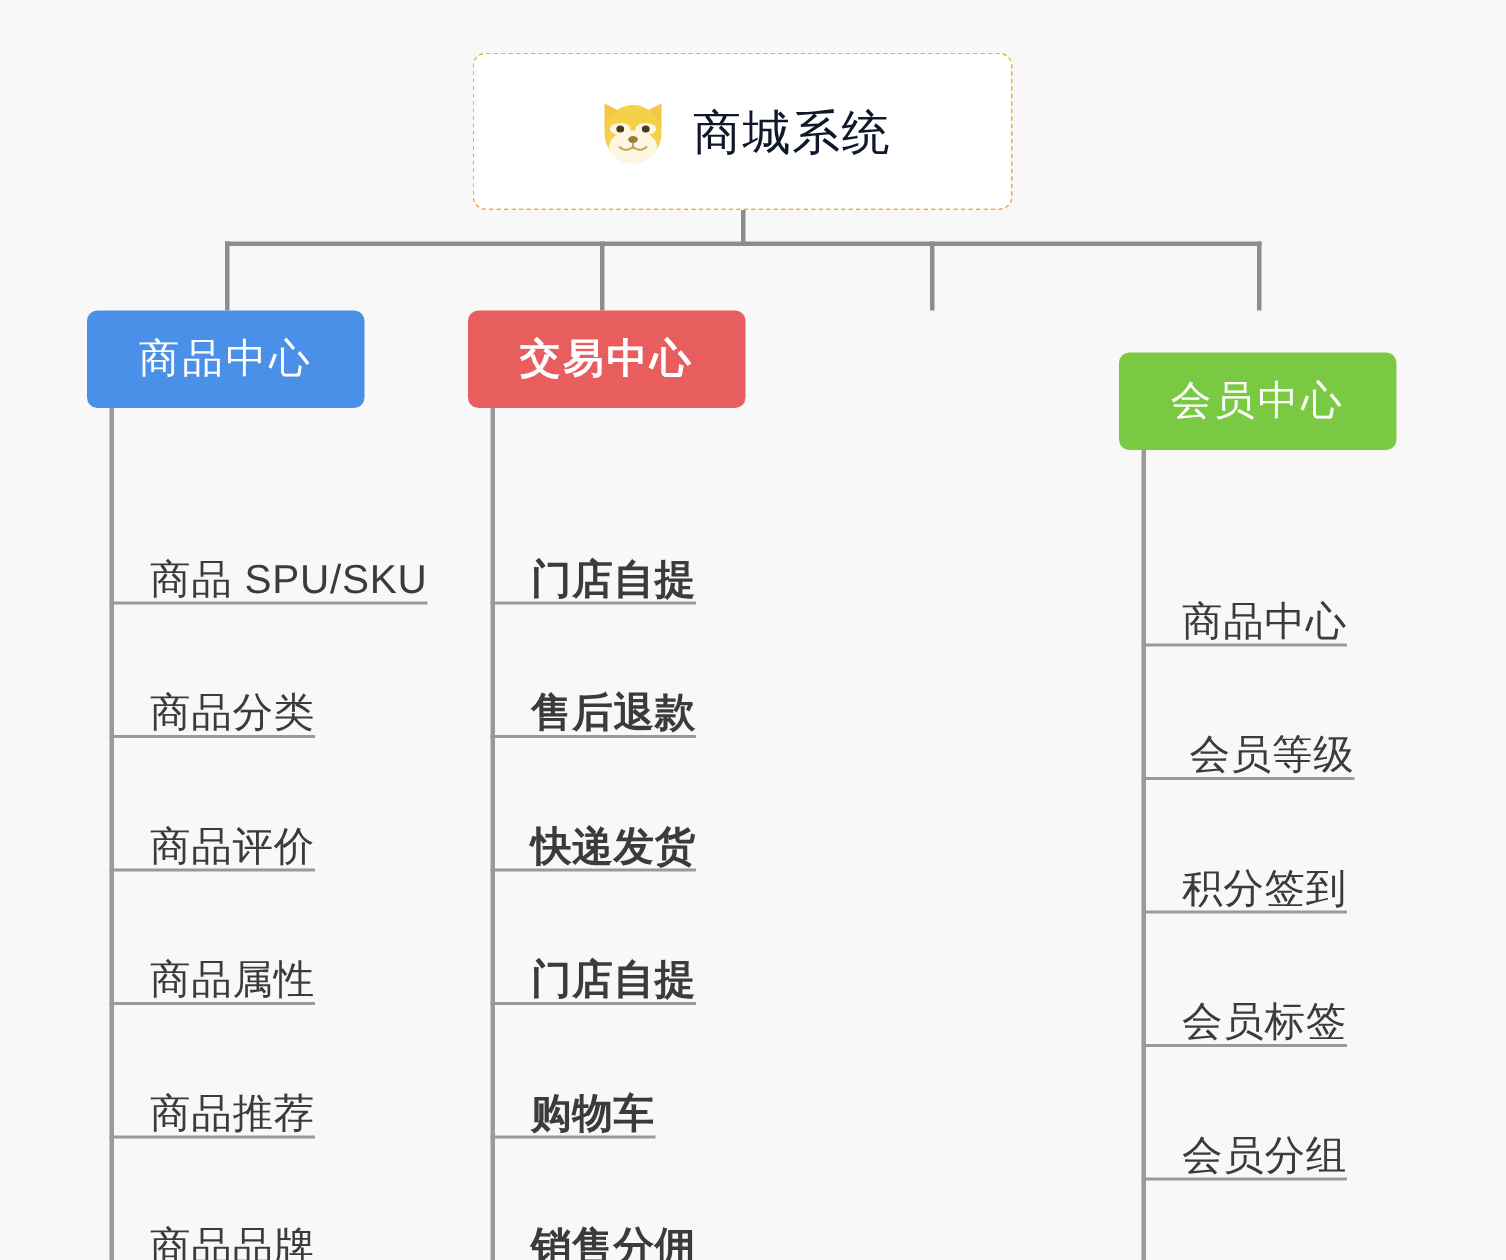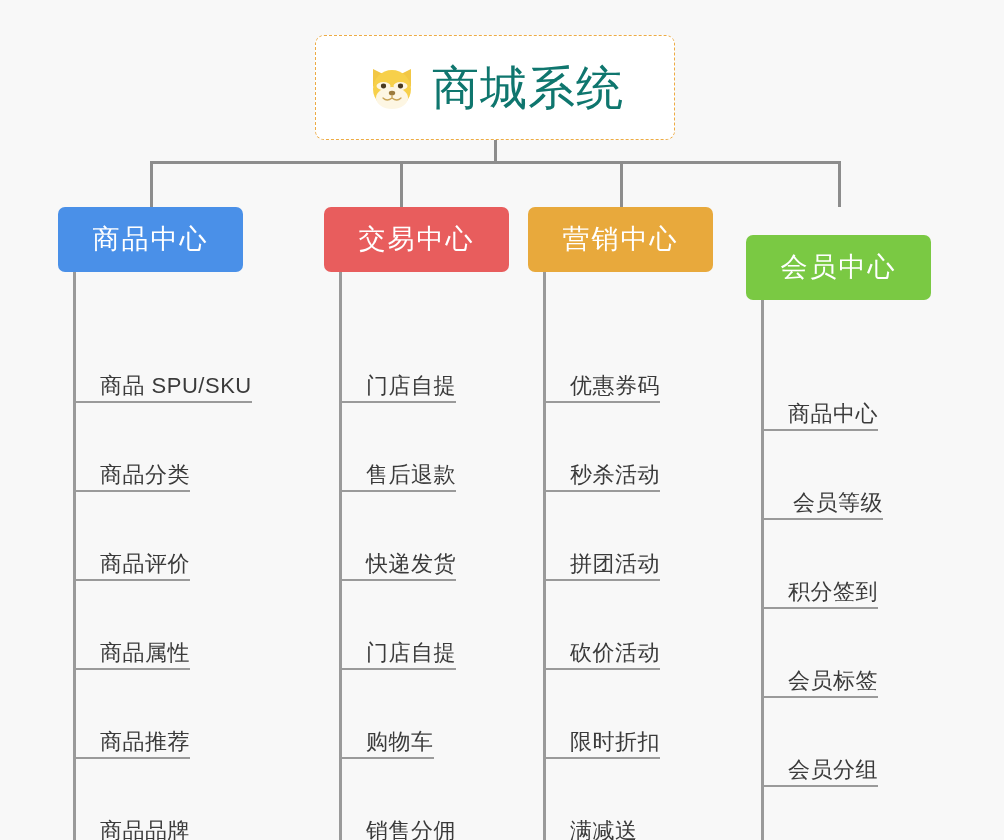--- a/index.html
+++ b/index.html
@@ -32,22 +32,22 @@
     justify-content: center;
     gap: 14px;
   }
   .root-emoji {
     width: 52px;
     height: 46px;
     position: relative;
     flex: 0 0 auto;
   }
   .root-title {
-    font-size: 47px;
-    color: #0f766e;
+    font-size: 32px;
+    color: #0f172a;
     letter-spacing: 1px;
     line-height: 1;
     white-space: nowrap;
   }
 
   
   .conn { position: absolute; background: #8d8d8d; }
   .conn-root-stem { left: 494px; top: 140px; width: 3px; height: 24px; }
   .conn-hbar      { left: 150px; top: 161px; width: 691px; height: 3px; }
   .conn-drop      { top: 161px; width: 3px; height: 46px; }
@@ -90,21 +90,21 @@
     left: 15px;
     height: 46px;
     display: flex;
     align-items: flex-end;
     border-bottom: 2px solid #9a9a9a;
     padding-left: 27px;
     padding-bottom: 2px;
     white-space: nowrap;
   }
   .leaf-label {
-    font-size: 22px;
+    font-size: 27px;
     color: #3b3b3b;
     line-height: 26px;
     letter-spacing: 0.5px;
   }
 </style>
 </head>
 <body>
 
 <div id="mindmap">
 
@@ -161,21 +161,21 @@
         </div>
         <div class="leaf" style="top: 441px;">
           <span class="leaf-label">商品推荐</span>
         </div>
         <div class="leaf" style="top: 530px;">
           <span class="leaf-label">商品品牌</span>
         </div>
       </div>
   </div>
 
-  <div class="branch" style="left:324px;">
+  <div class="branch" style="left:312px;font-weight:bold;">
     <div class="branch-header" style="background: rgb(232, 93, 93);">
       <span>交易中心</span>
     </div>
     <div class="branch-spine" style="height: 576px;"></div>
     <div class="leaf-list">
         <div class="leaf" style="top: 85px;">
           <span class="leaf-label">门店自提</span>
         </div>
         <div class="leaf" style="top: 174px;">
           <span class="leaf-label">售后退款</span>
@@ -188,46 +188,20 @@
         </div>
         <div class="leaf" style="top: 441px;">
           <span class="leaf-label">购物车</span>
         </div>
         <div class="leaf" style="top: 530px;">
           <span class="leaf-label">销售分佣</span>
         </div>
       </div>
   </div>
 
-  <div class="branch" style="left:528px;">
-    <div class="branch-header" style="background: rgb(232, 169, 60);">
-      <span>营销中心</span>
-    </div>
-    <div class="branch-spine" style="height: 576px;"></div>
-    <div class="leaf-list">
-        <div class="leaf" style="top: 85px;">
-          <span class="leaf-label">优惠券码</span>
-        </div>
-        <div class="leaf" style="top: 174px;">
-          <span class="leaf-label">秒杀活动</span>
-        </div>
-        <div class="leaf" style="top: 263px;">
-          <span class="leaf-label">拼团活动</span>
-        </div>
-        <div class="leaf" style="top: 352px;">
-          <span class="leaf-label">砍价活动</span>
-        </div>
-        <div class="leaf" style="top: 441px;">
-          <span class="leaf-label">限时折扣</span>
-        </div>
-        <div class="leaf" style="top: 530px;">
-          <span class="leaf-label">满减送</span>
-        </div>
-      </div>
-  </div>
 
   <div class="branch" style="left:746px;margin-top:28px;">
     <div class="branch-header" style="background: rgb(122, 201, 67);">
       <span>会员中心</span>
     </div>
     <div class="branch-spine" style="height: 576px;"></div>
     <div class="leaf-list">
         <div class="leaf" style="top: 85px;">
           <span class="leaf-label">商品中心</span>
         </div>

